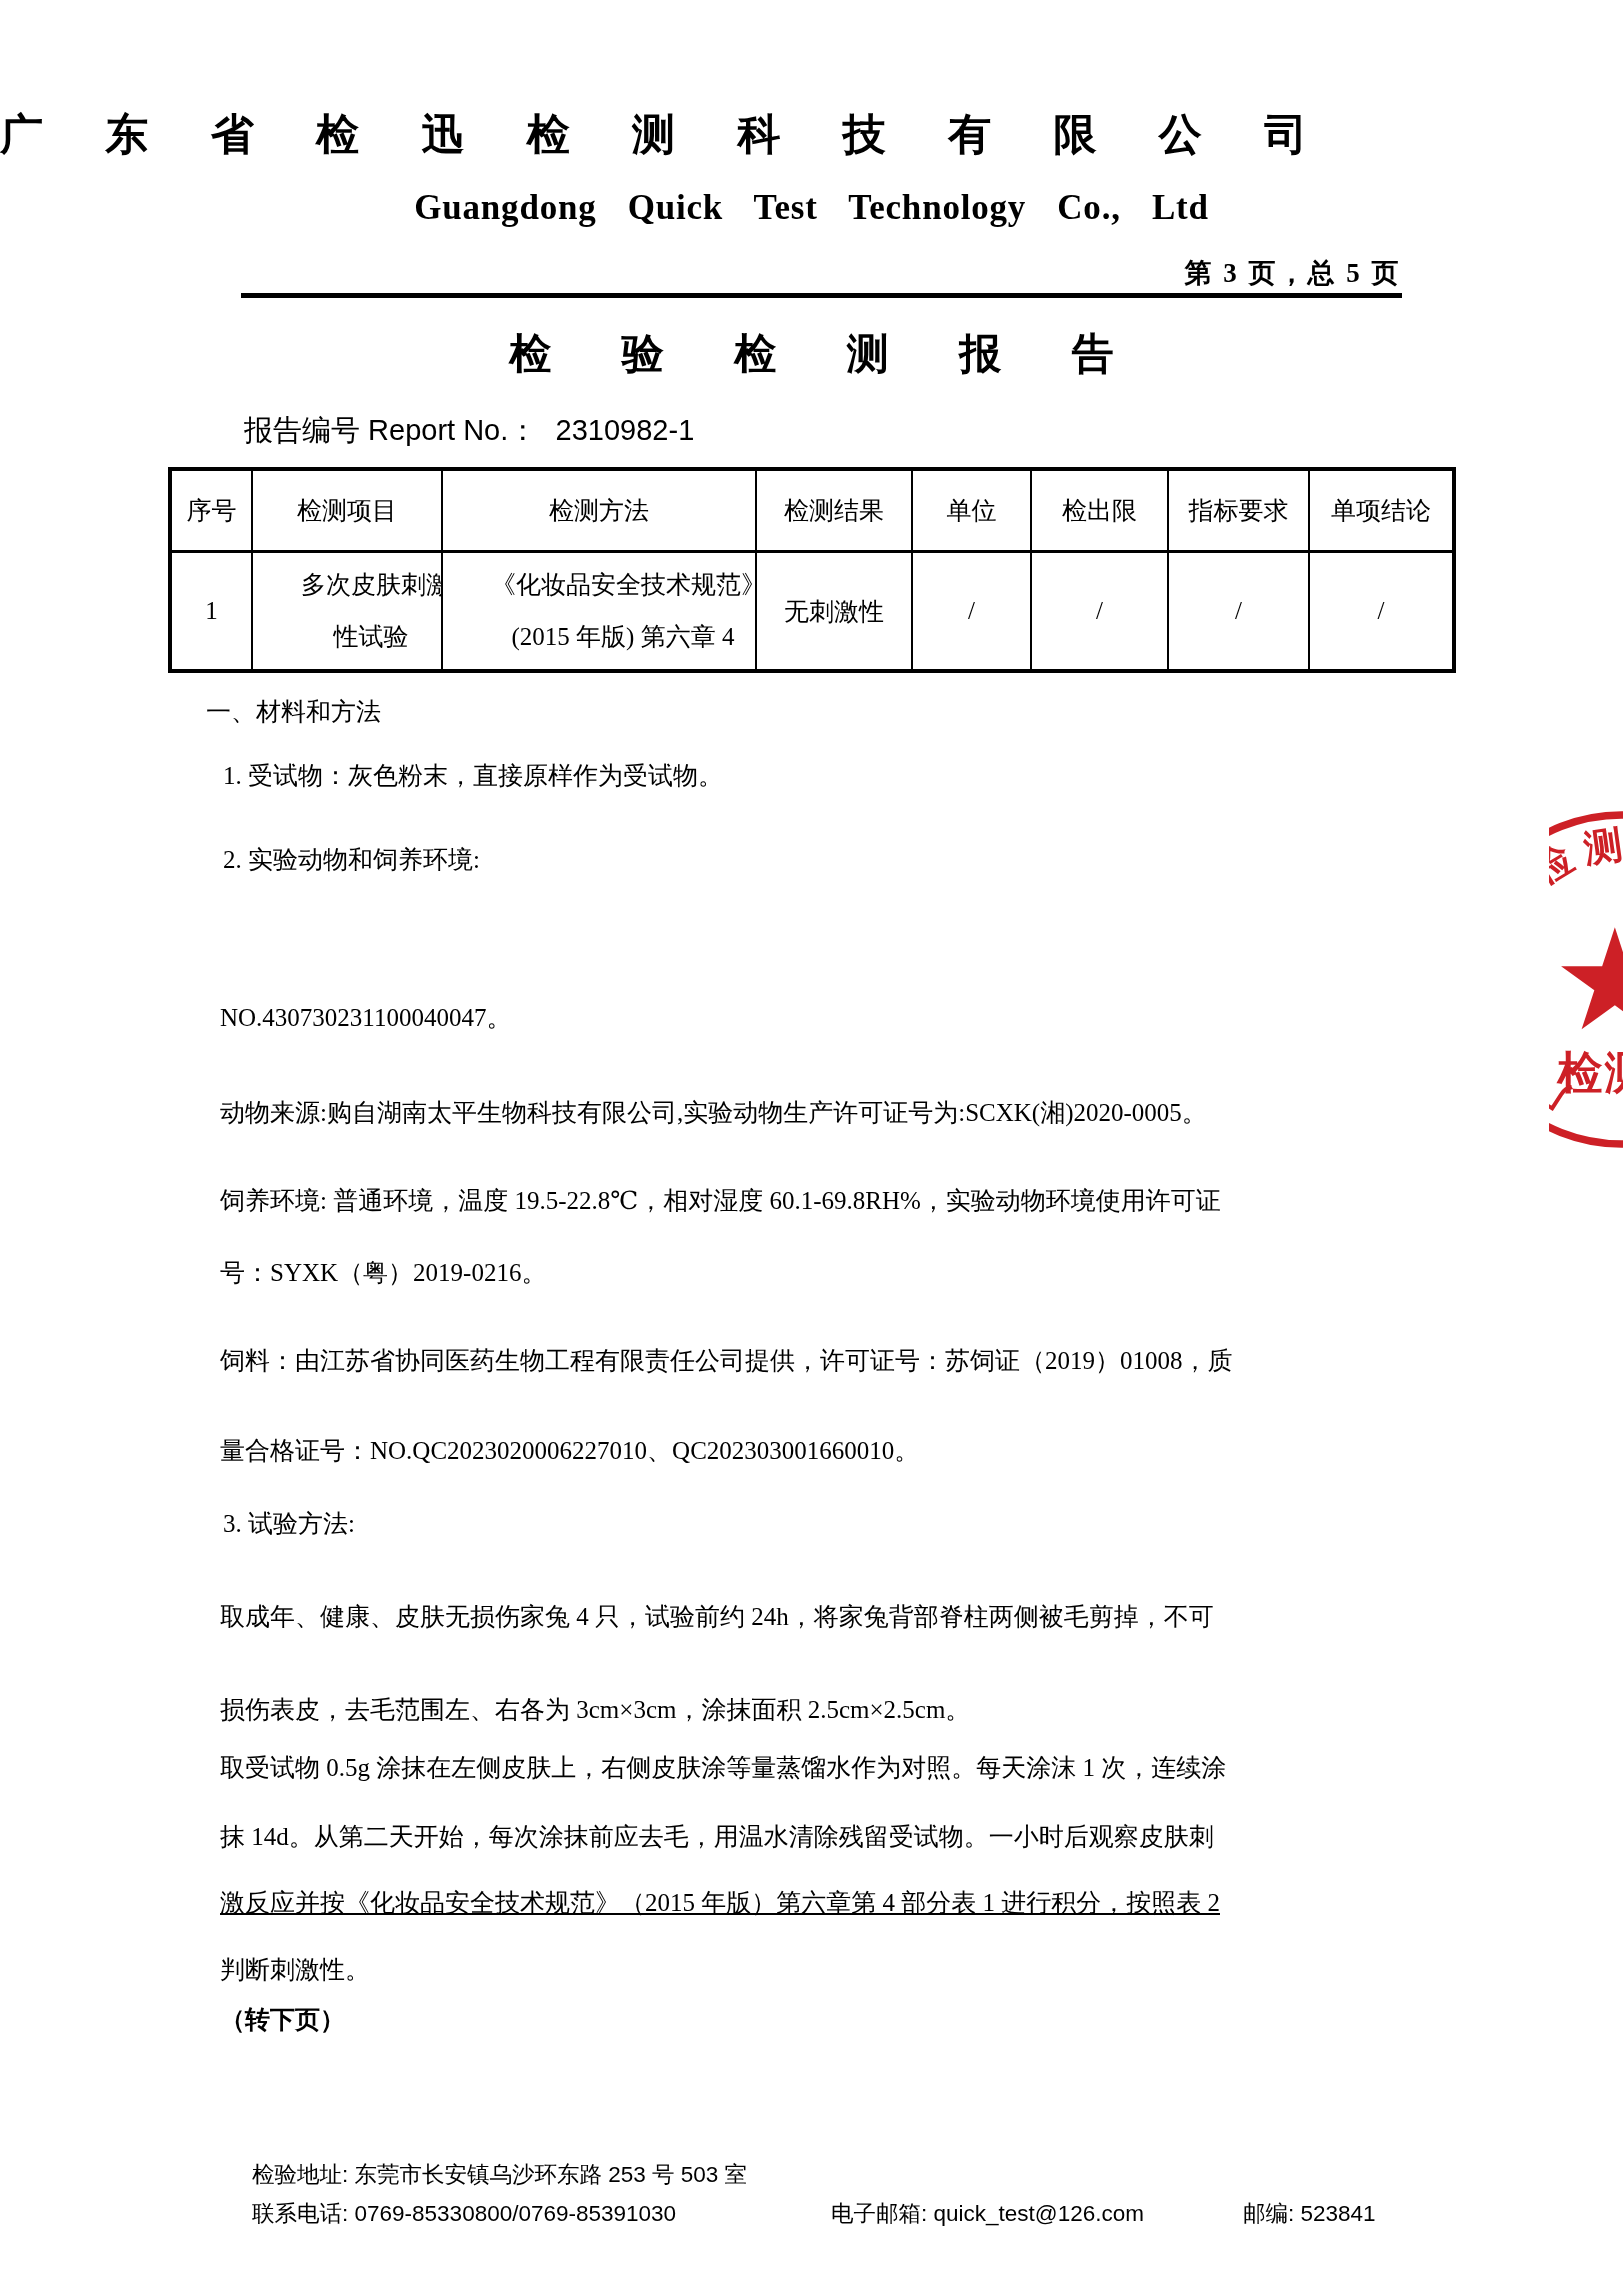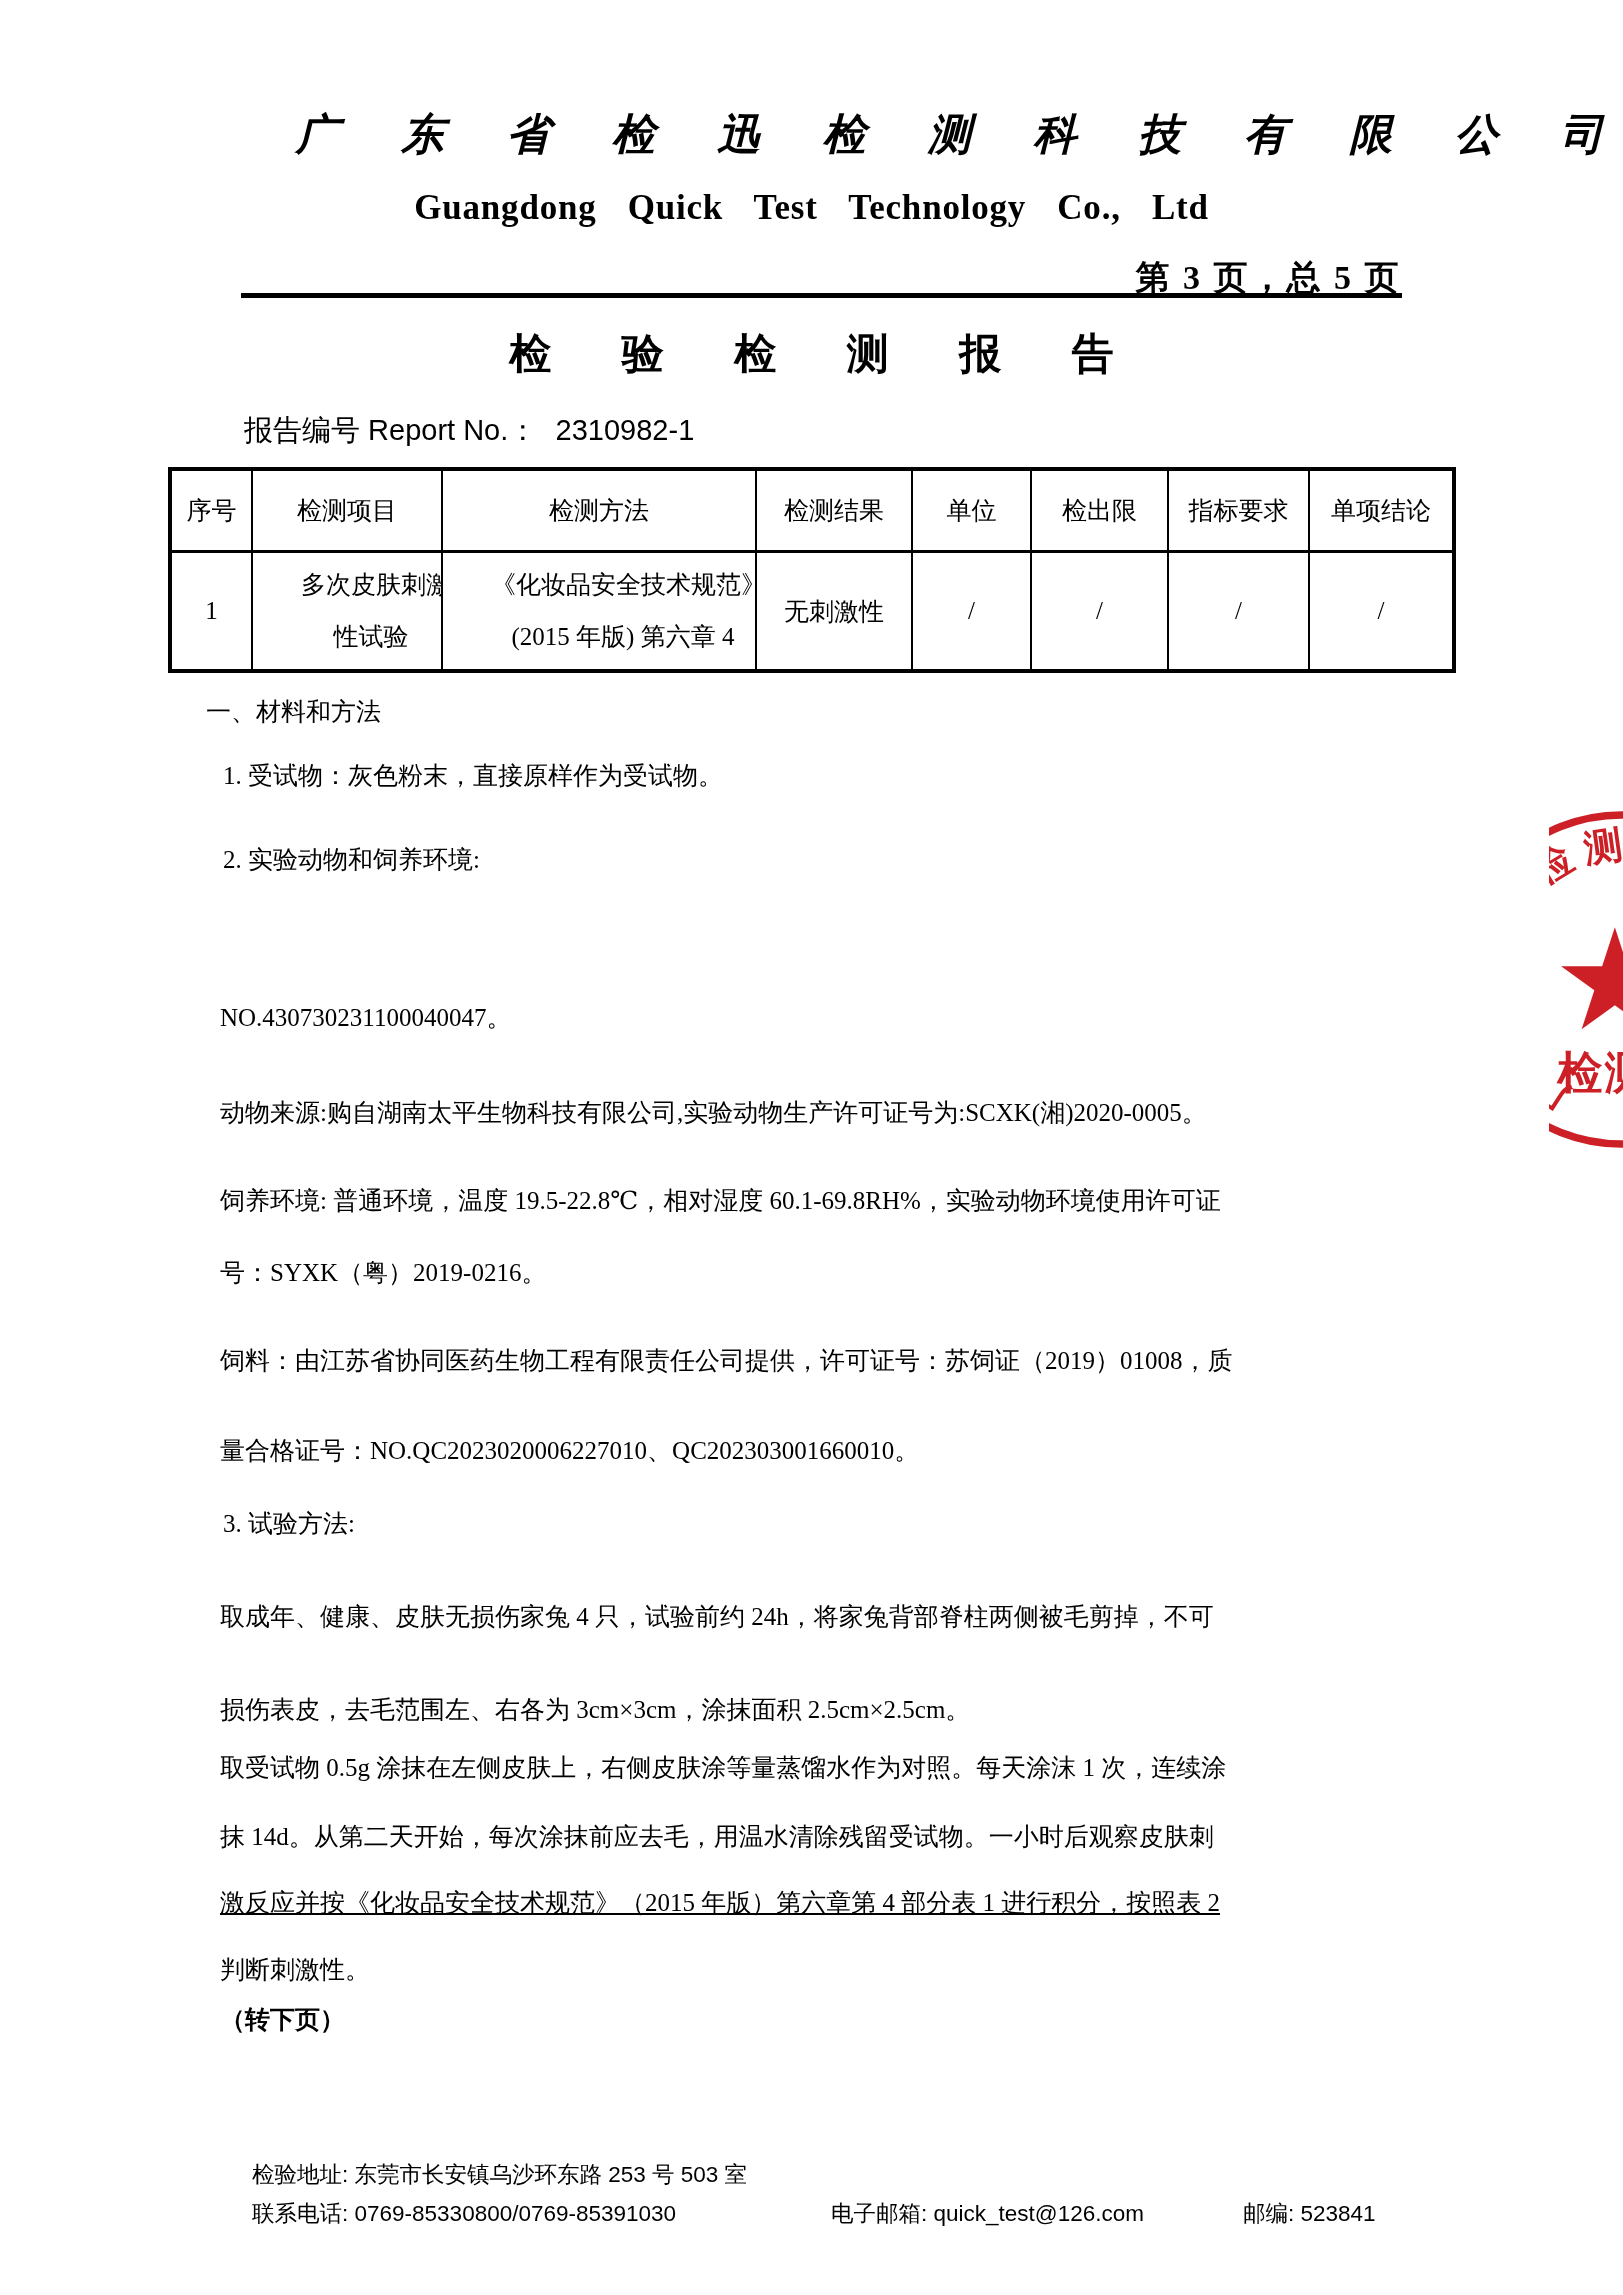--- a/index.html
+++ b/index.html
@@ -10,33 +10,33 @@
     background:#ffffff;
     font-family:"Liberation Serif","DejaVu Serif",serif;
     color:#000;
     overflow:hidden;
   }
   .abs{position:absolute;white-space:nowrap;}
 
   
   .company-cn{
     top:106px;left:0;width:100%;
-    text-align:right;
+    text-align:left;
     font-size:43px;font-weight:600;
-    letter-spacing:20px;word-spacing:11.6px;font-style:italic;
+    letter-spacing:20px;word-spacing:11.6px;
   }
   .company-en{
     top:188px;left:0;width:100%;
     text-align:center;
     font-size:35px;font-weight:600;
     word-spacing:21.6px;letter-spacing:0.8px;
   }
   .page-info{
     top:255px;right:222px;
-    font-size:34px;font-weight:bold;
+    font-size:27px;font-weight:bold;
     letter-spacing:2.5px;
   }
   .header-rule{
     top:293px;left:241px;width:1161px;height:5px;
     background:#000;
   }
   .report-title{
     top:326px;left:0;width:100%;
     text-align:center;
     font-size:42px;font-weight:bold;

